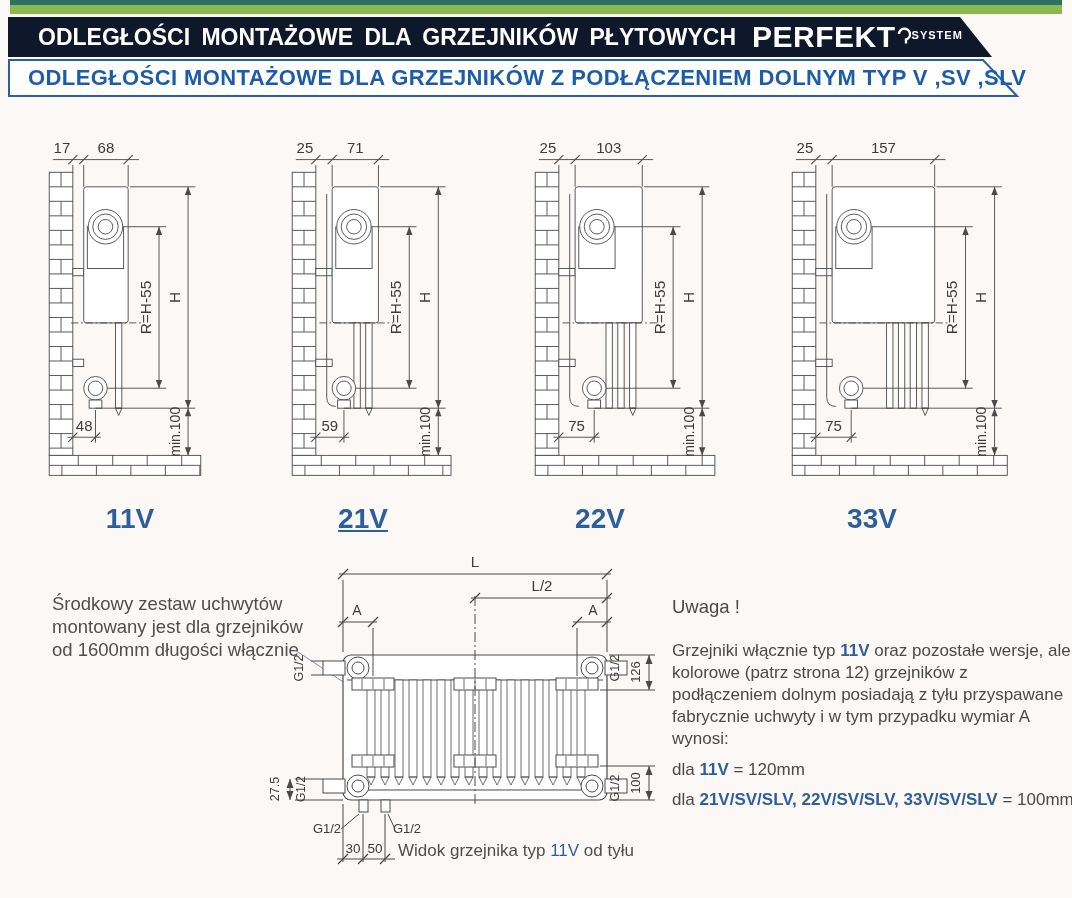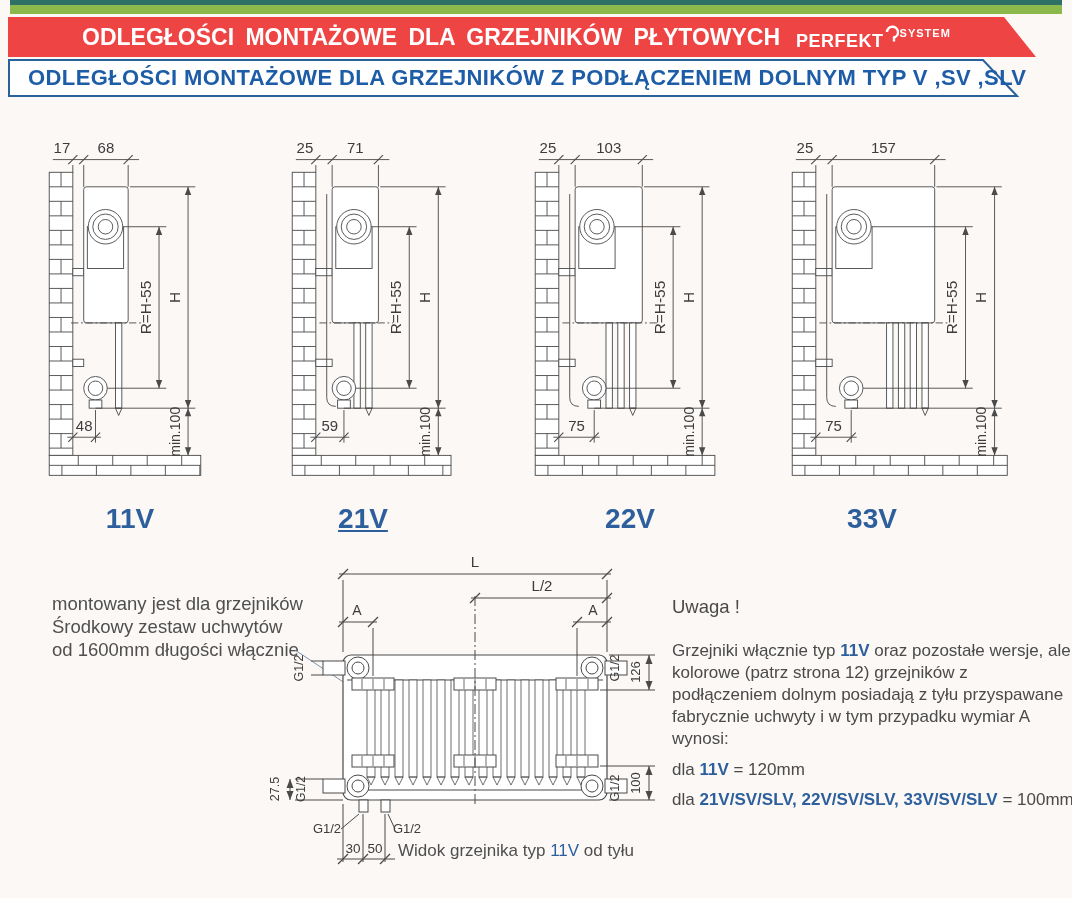--- a/index.html
+++ b/index.html
@@ -1,26 +1,26 @@
 <!DOCTYPE html>
 <html><head>
 <meta charset="utf-8">
 <style>
   html,body{margin:0;padding:0;}
   body{width:1072px;height:898px;position:relative;background:#fbf8f6;
        font-family:"Liberation Sans", sans-serif;overflow:hidden;}
   .abs{position:absolute;}
   .strip-teal{left:10px;top:0;width:1052px;height:5px;background:#2e6f66;}
   .strip-green{left:10px;top:5px;width:1052px;height:9px;background:#8cb94b;}
-  .banner-blue{left:8px;top:17px;width:984px;height:40px;background:#ef4444;
+  .banner-blue{left:8px;top:17px;width:984px;height:40px;background:#0f172a;
        clip-path:polygon(0 0, calc(100% - 32px) 0, 100% 100%, 0 100%);
-       display:flex;align-items:center;color:#fff;padding-left:44px;}
+       display:flex;align-items:center;color:#fff;}
   .banner-blue .title{margin-left:30px;font-size:23px;font-weight:800;word-spacing:5px;letter-spacing:0;}
   .logo{display:flex;align-items:flex-end;margin-left:16px;}
-  .logo .brand{font-size:18px;font-weight:800;letter-spacing:.5px;line-height:1;}
+  .logo .brand{font-size:30px;font-weight:800;letter-spacing:.5px;line-height:1;}
   .logo .sys{font-size:11px;font-weight:600;letter-spacing:1px;margin-left:1px;margin-bottom:11px;}
   .subtitle{left:28px;top:65px;font-size:22px;font-weight:600;color:#1d5ca7;letter-spacing:.4px;white-space:nowrap;}
   .type-label{top:503px;width:120px;text-align:center;font-size:28px;font-weight:600;color:#2d5f9c;}
   .note-left{left:52px;top:593px;width:262px;font-size:18.5px;line-height:1.24;color:#4f4f4f;}
   .note-right{left:672px;top:596px;width:402px;color:#4a4a4a;}
   .note-right .uwaga{font-size:18.5px;margin-bottom:22px;}
   .note-right .para{font-size:17px;line-height:1.3;}
   .note-right .rule{font-size:17px;margin-top:10px;}
   .hl{color:#2d5f9c;font-weight:700;}
   .caption{left:398px;top:841px;font-size:17px;color:#4f4f4f;white-space:nowrap;}
@@ -404,26 +404,26 @@
     <text x="244" y="326" font-size="15.5" fill="#3c3c3c" text-anchor="middle" transform="rotate(-90 244 326)">min.100</text>
     <line x1="95" y1="302" x2="95" y2="338" stroke="#4a4a4a" stroke-width="1"></line>
     <line x1="50" y1="332" x2="101" y2="332" stroke="#4a4a4a" stroke-width="1"></line>
     <line x1="51" y1="337" x2="61" y2="327" stroke="#4a4a4a" stroke-width="1.2"></line>
     <line x1="90" y1="337" x2="100" y2="327" stroke="#4a4a4a" stroke-width="1.2"></line>
     <text x="75.5" y="325" font-size="16.5" fill="#3c3c3c" text-anchor="middle">75</text>
   </svg>
 
 <div class="abs type-label" style="left:70px;">11V</div>
 <div class="abs type-label" style="left:303px;text-decoration:underline;">21V</div>
-<div class="abs type-label" style="left:570px;">22V</div>
+<div class="abs type-label" style="left:540px;">22V</div>
 <div class="abs type-label" style="left:812px;text-align:center;">33V</div>
 
 <div class="abs note-left">
+  <div>Środkowy zestaw uchwytów</div>
   <div>montowany jest dla grzejników</div>
-  <div>Środkowy zestaw uchwytów</div>
   <div>od 1600mm długości włącznie</div>
 </div>
 
 <svg class="abs" style="left:255px;top:552px;" width="420" height="336" viewBox="0 0 420 336" id="rearview">
     <line x1="40" y1="98" x2="212" y2="212" stroke="#7b94ad" stroke-width="1"></line>
     <rect x="88" y="103" width="264" height="145" rx="8" fill="#fff" stroke="#4a4a4a" stroke-width="1.2"></rect>
     <line x1="92" y1="128" x2="348" y2="128" stroke="#4a4a4a" stroke-width="1"></line>
     <line x1="92" y1="238" x2="348" y2="238" stroke="#4a4a4a" stroke-width="1"></line>
     <rect x="112" y="128" width="8" height="97" fill="#fff" stroke="#4a4a4a" stroke-width="0.8"></rect>
     <polygon points="112,225 120,225 116,233" fill="none" stroke="#4a4a4a" stroke-width="0.8"></polygon>

